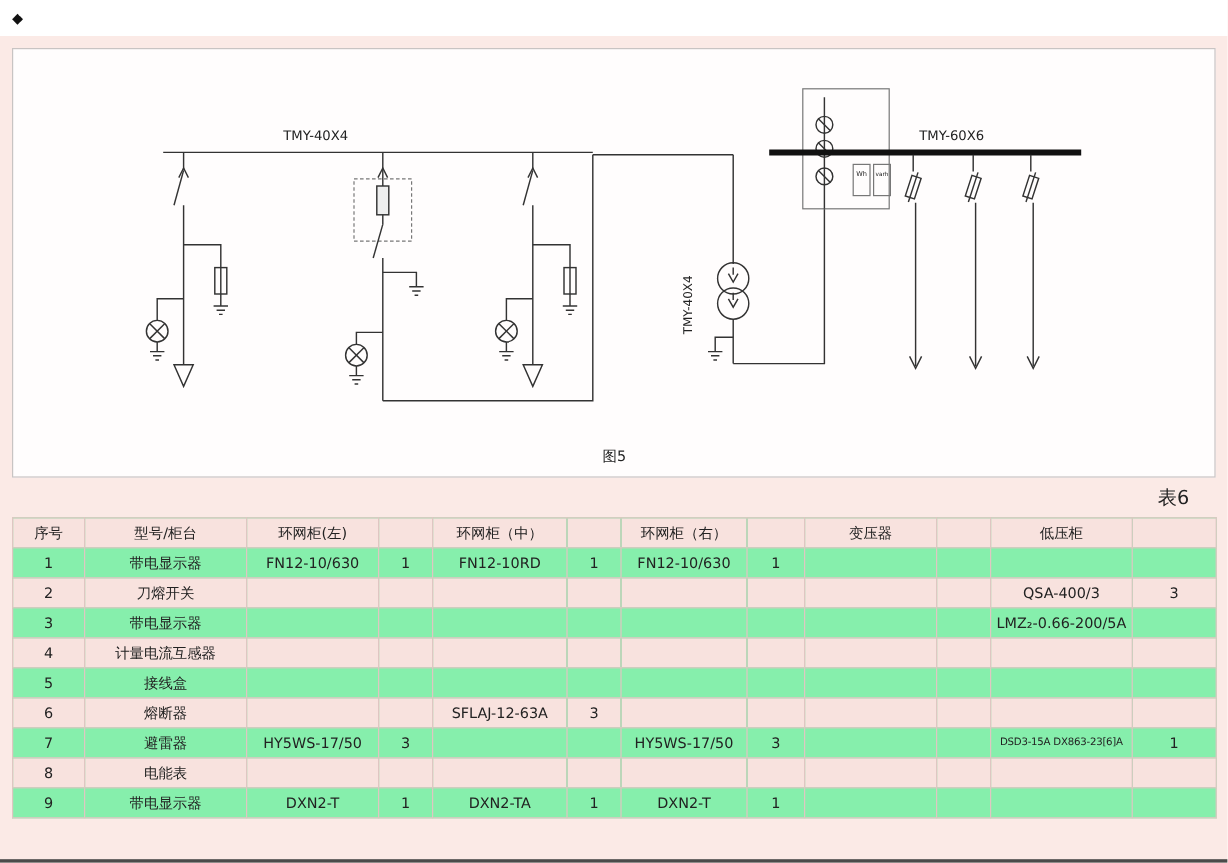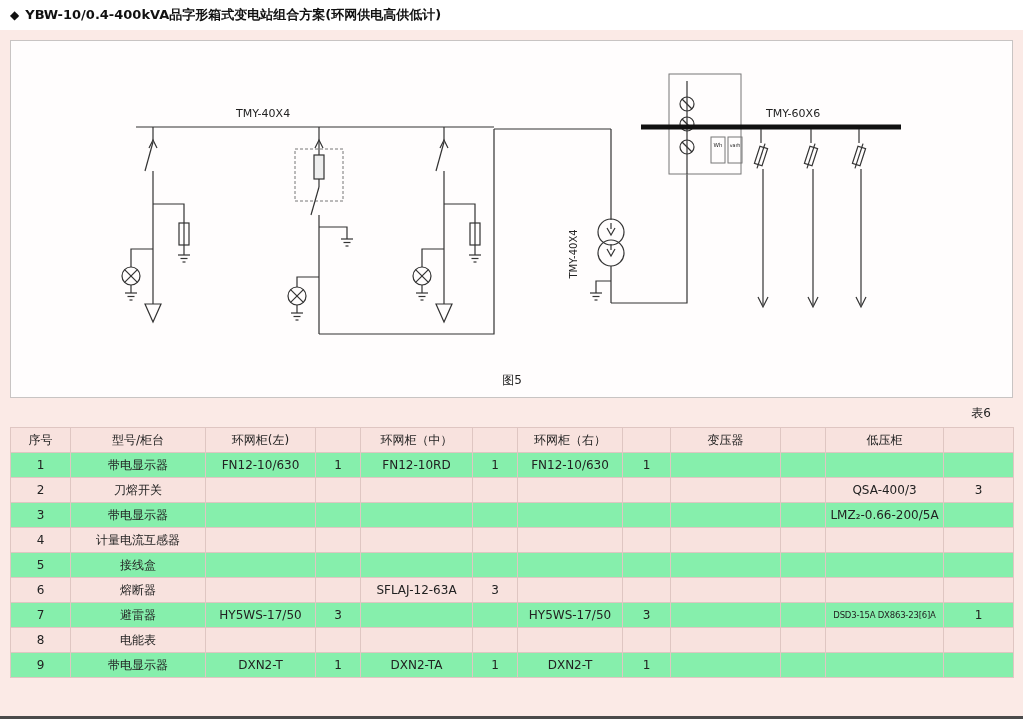--- a/index.html
+++ b/index.html
@@ -26,21 +26,21 @@
     border-bottom:3px solid #4a4a4a;
   }
   .diagram-panel {
     width:1003px; height:358px;
     background:#fffdfd;
     border:1px solid #c8c4c3;
   }
   .diagram-panel svg { display:block; }
   .table-caption {
     text-align:right;
-    font-size:12px;
+    font-size:16px;
     padding:7px 22px 5px 0;
     color:#222;
   }
   table.spec {
     width:1003px;
     border-collapse:collapse;
     table-layout:fixed;
     background:#86efac;
     font-size:12px;
   }
@@ -60,21 +60,20 @@
   table.spec td.small { font-size:8.5px; letter-spacing:-0.2px;margin-left:15px; }
   .sch { stroke:#333; stroke-width:1.2; fill:none; }
   .sch-thin { stroke:#777; stroke-width:1; fill:none; }
   .sch-text { fill:#222; stroke:none; font-family:"DejaVu Sans","Liberation Sans",sans-serif; }
 </style>
 </head>
 <body>
 
 <div class="doc-header">
   <span class="bullet">◆</span>
-  <span>YBW-10/0.4-400kVA品字形箱式变电站组合方案(环网供电高供低计)</span>
 </div>
 
 <div class="content">
 
   <div class="diagram-panel">
     <svg width="1003" height="358" viewBox="0 0 1003 358">
       <defs>
 
         <g id="hv-bay" class="sch">
           <line x1="0" y1="0" x2="0" y2="14"></line>

